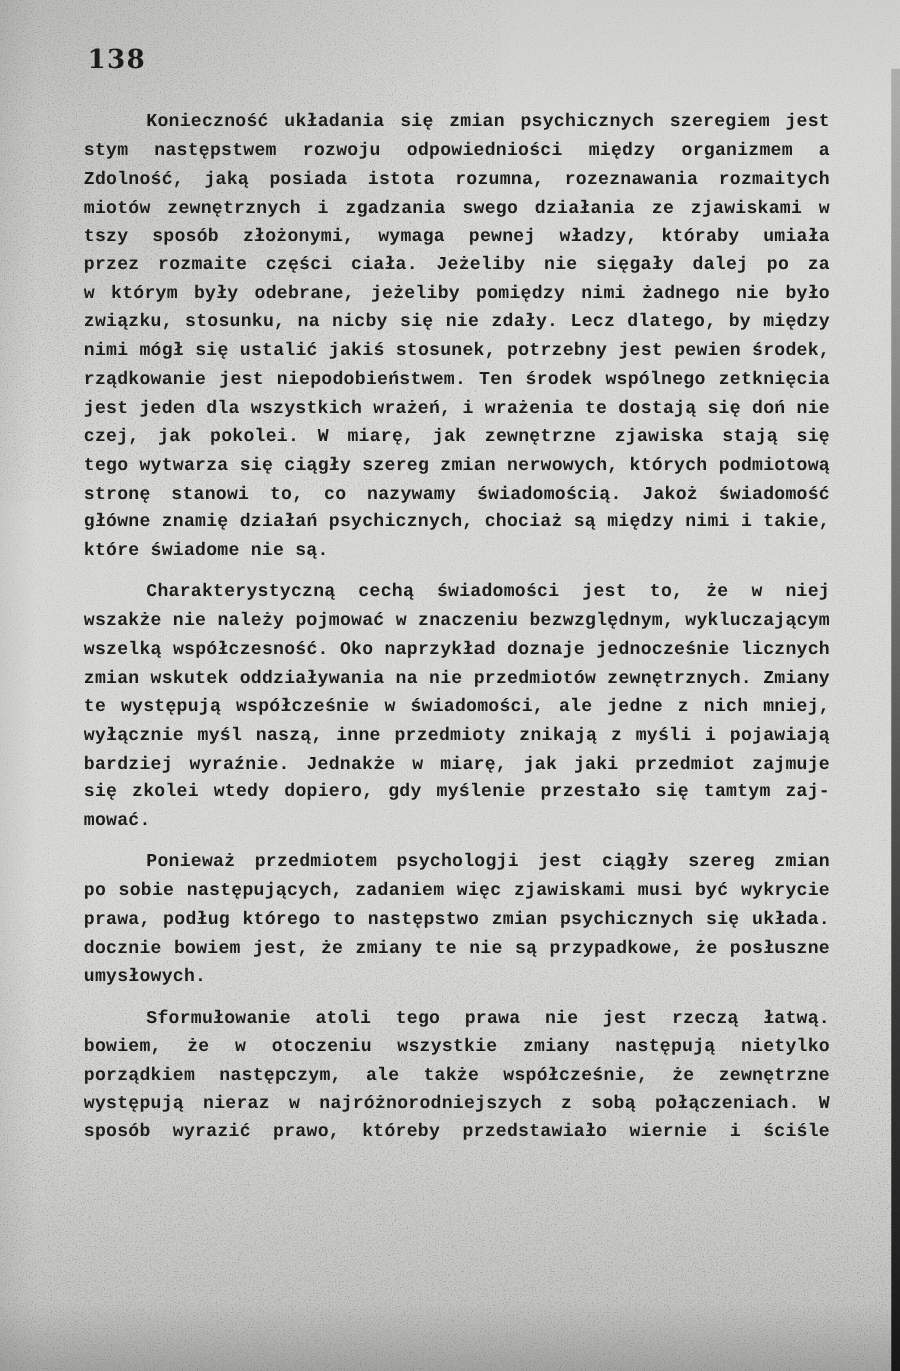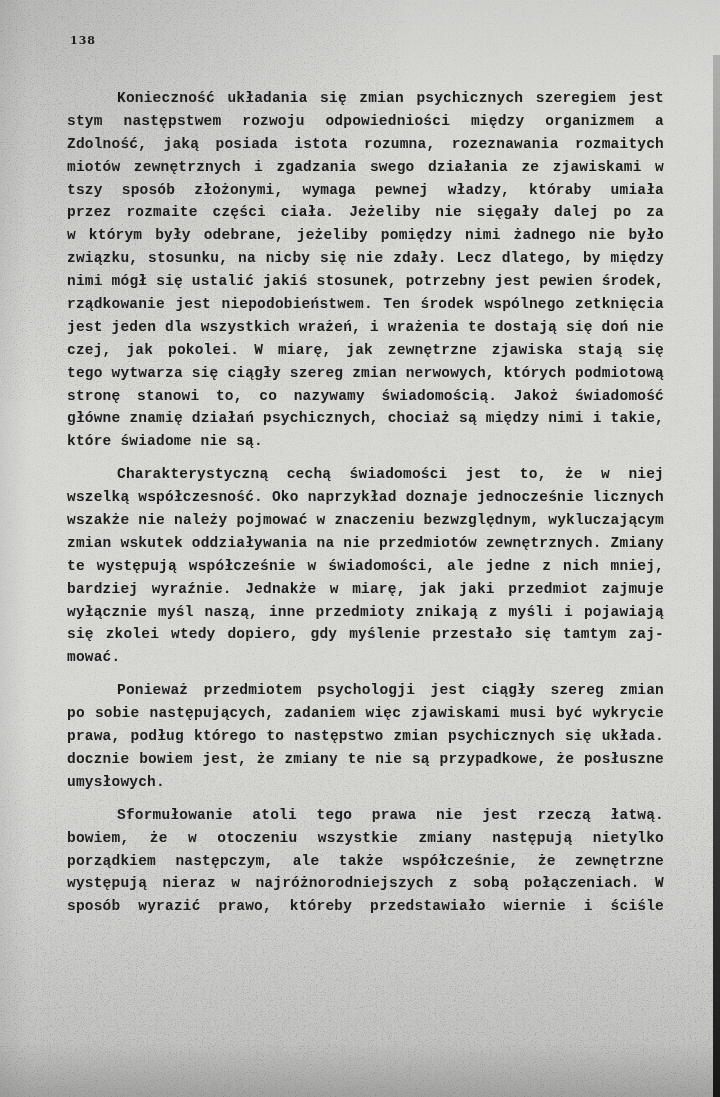--- a/index.html
+++ b/index.html
@@ -35,21 +35,21 @@
       rgba(25,25,25,0.45) 30%,
       rgba(20,20,20,0.80) 70%,
       rgba(15,15,15,0.95) 100%);
     filter: blur(0.4px);
     z-index: 4;
   }
   svg.noise { position: absolute; inset: 0; z-index: 2; pointer-events: none; }
 
   .page-number {
     position: absolute; left: 70px; top: 34px;
-    font-size: 11px; font-weight: bold; letter-spacing: 1px;
+    font-size: 21px; font-weight: bold; letter-spacing: 1px;
     z-index: 5;
   }
   .text-block {
     position: absolute; left: 57px; top: 77px; width: 617px;
     font-size: 14.5px; font-weight: bold;
     letter-spacing: 0.2px;
     z-index: 5;
   }
   .para { margin: 10px; font-family: Liberation Mono, monospace; }
   .line {
@@ -117,26 +117,26 @@
         <div class="line">rządkowanie jest niepodobieństwem. Ten środek wspólnego zetknięcia się</div>
         <div class="line">jest jeden dla wszystkich wrażeń, i wrażenia te dostają się doń nie ina-</div>
         <div class="line">czej, jak pokolei. W miarę, jak zewnętrzne zjawiska stają się liczniejsze</div>
         <div class="line">tego wytwarza się ciągły szereg zmian nerwowych, których podmiotową</div>
         <div class="line">stronę stanowi to, co nazywamy świadomością. Jakoż świadomość stanowi</div>
         <div class="line">główne znamię działań psychicznych, chociaż są między nimi i takie,</div>
         <div class="line endline">które świadome nie są.</div>
       </div>
       <div class="para">
         <div class="line indent">Charakterystyczną cechą świadomości jest to, że w niej wszelkie</div>
+        <div class="line">wszakże nie należy pojmować w znaczeniu bezwzględnym, wykluczającym</div>
         <div class="line">wszelką współczesność. Oko naprzykład doznaje jednocześnie licznych</div>
-        <div class="line">wszakże nie należy pojmować w znaczeniu bezwzględnym, wykluczającym</div>
         <div class="line">zmian wskutek oddziaływania na nie przedmiotów zewnętrznych. Zmiany</div>
         <div class="line">te występują współcześnie w świadomości, ale jedne z nich mniej, inne</div>
+        <div class="line">wyłącznie myśl naszą, inne przedmioty znikają z myśli i pojawiają</div>
         <div class="line">bardziej wyraźnie. Jednakże w miarę, jak jaki przedmiot zajmuje</div>
-        <div class="line">wyłącznie myśl naszą, inne przedmioty znikają z myśli i pojawiają</div>
         <div class="line">się zkolei wtedy dopiero, gdy myślenie przestało się tamtym zaj-</div>
         <div class="line endline">mować.</div>
       </div>
       <div class="para">
         <div class="line indent">Ponieważ przedmiotem psychologji jest ciągły szereg zmian kolejno</div>
         <div class="line">po sobie następujących, zadaniem więc zjawiskami musi być wykrycie</div>
         <div class="line">prawa, podług którego to następstwo zmian psychicznych się układa. Wi-</div>
         <div class="line">docznie bowiem jest, że zmiany te nie są przypadkowe, że posłuszne</div>
         <div class="line endline">umysłowych.</div>
       </div>

